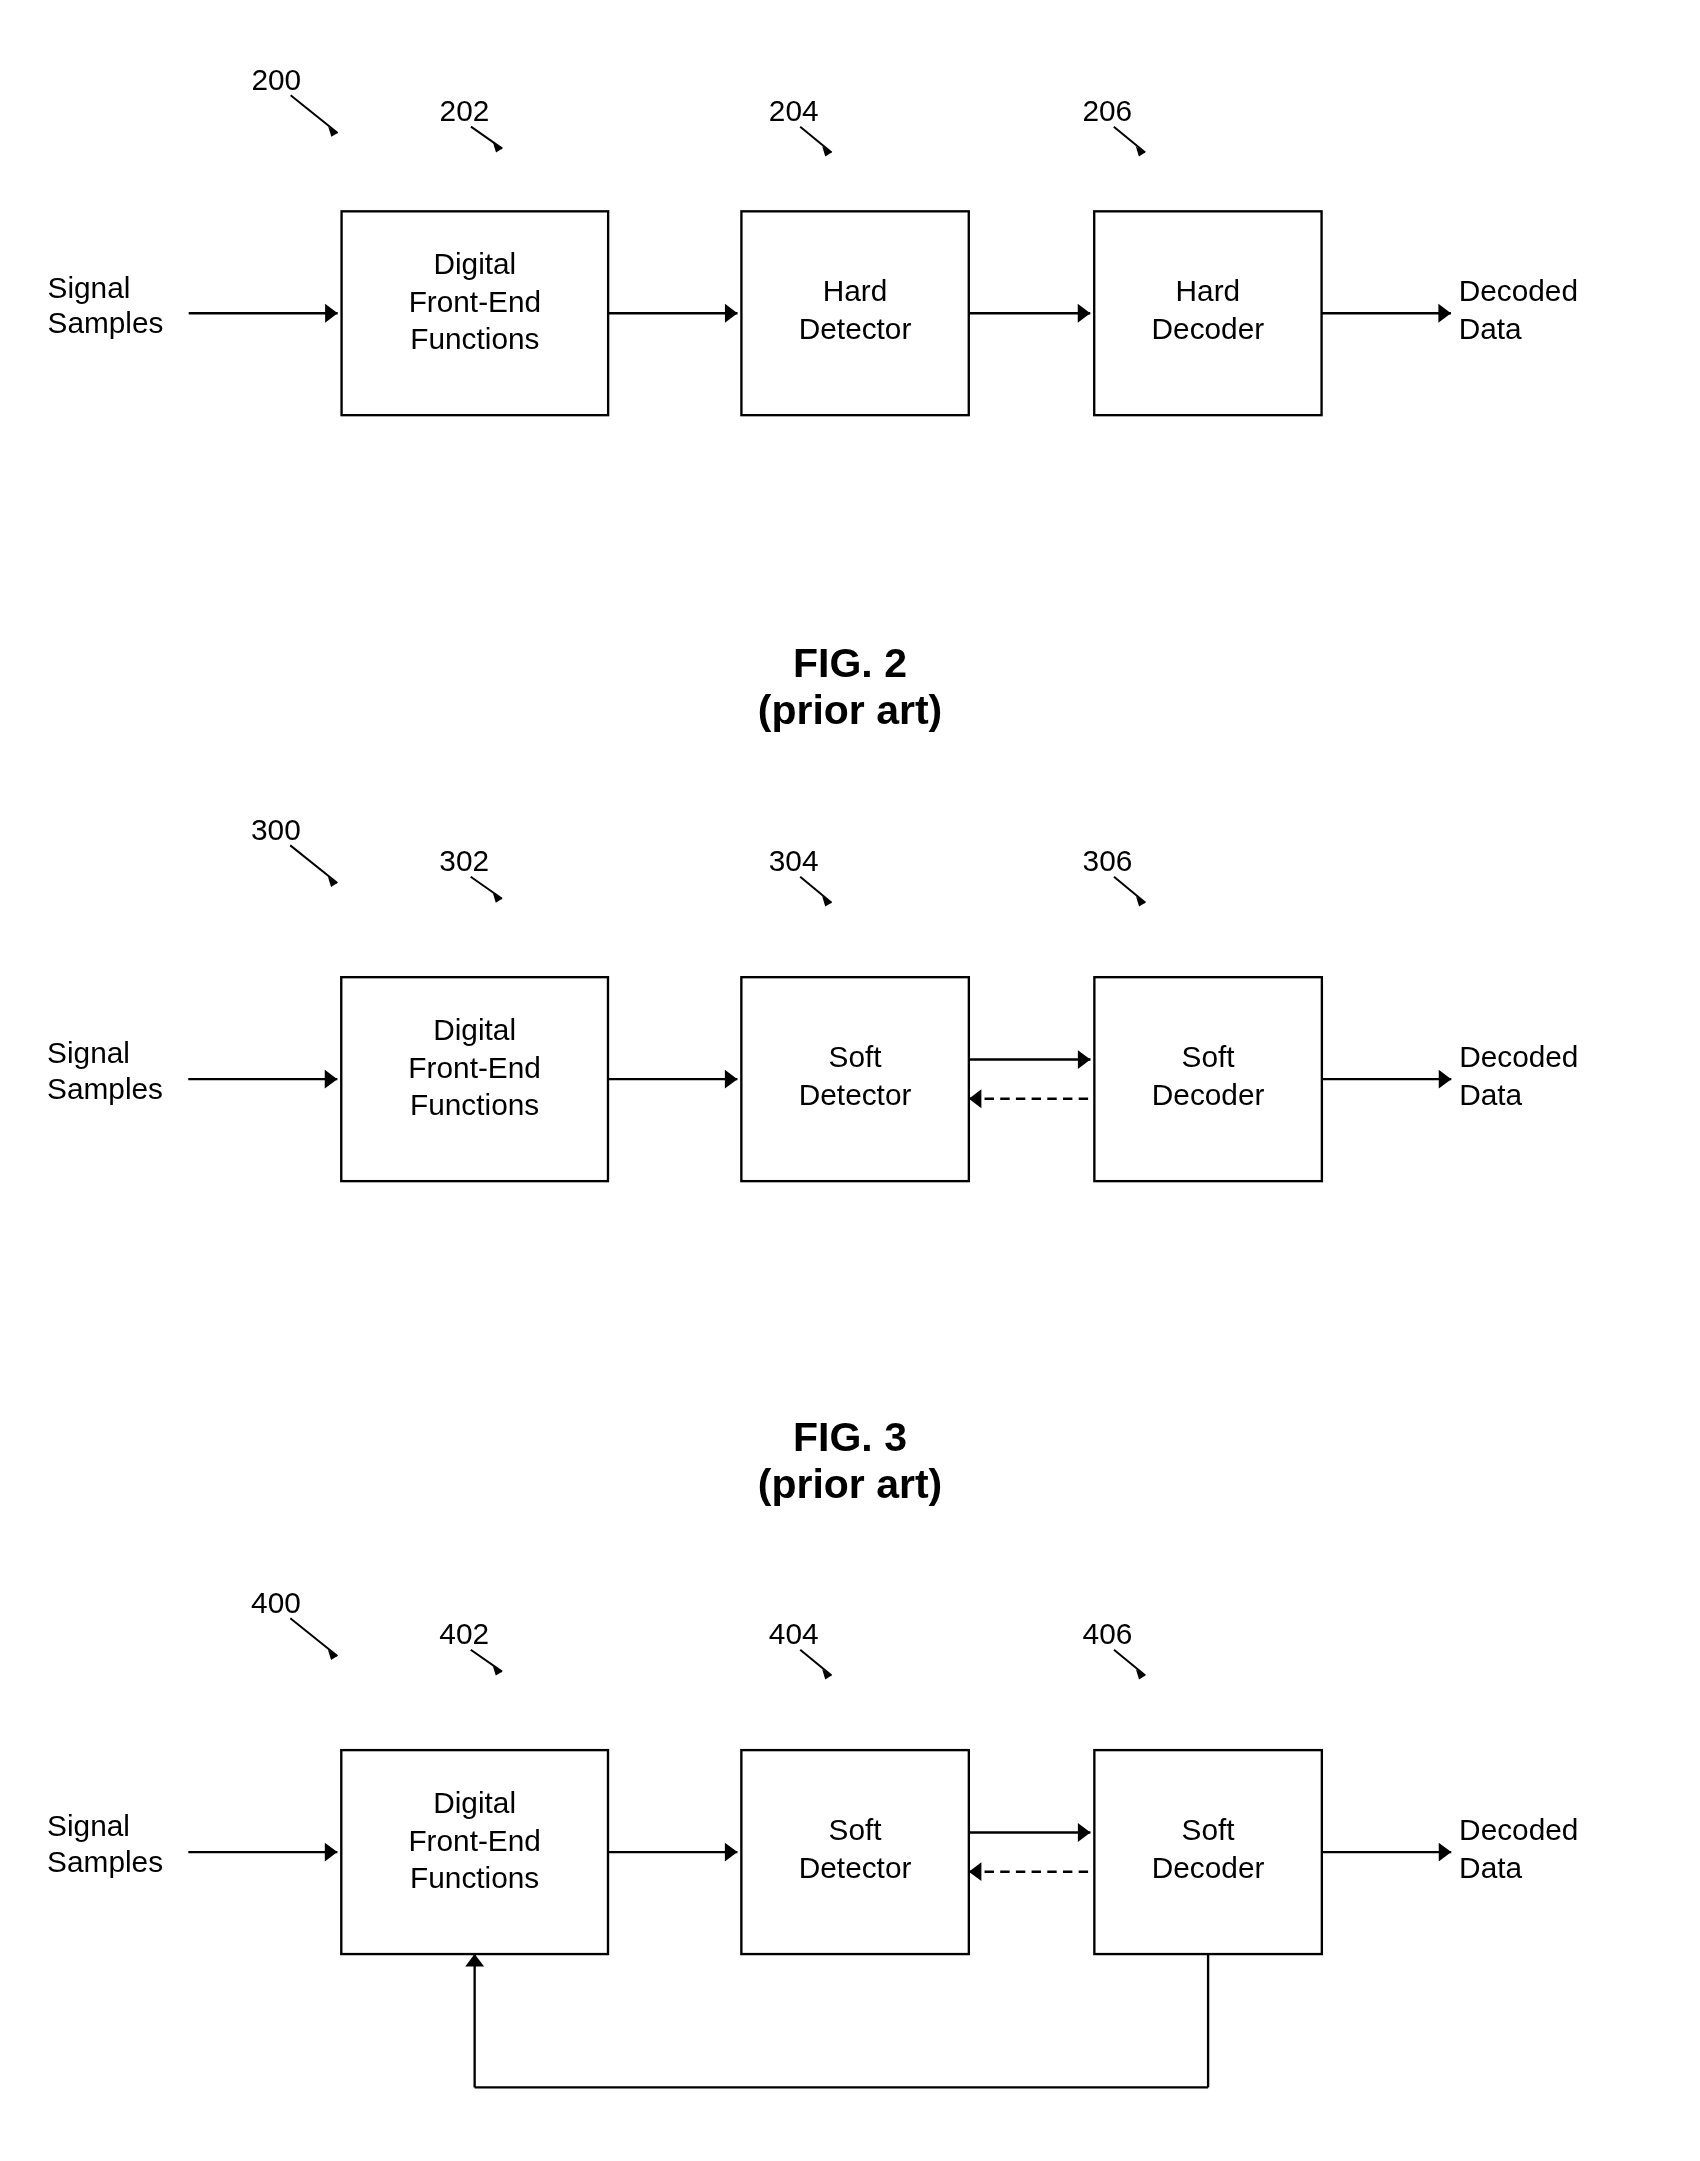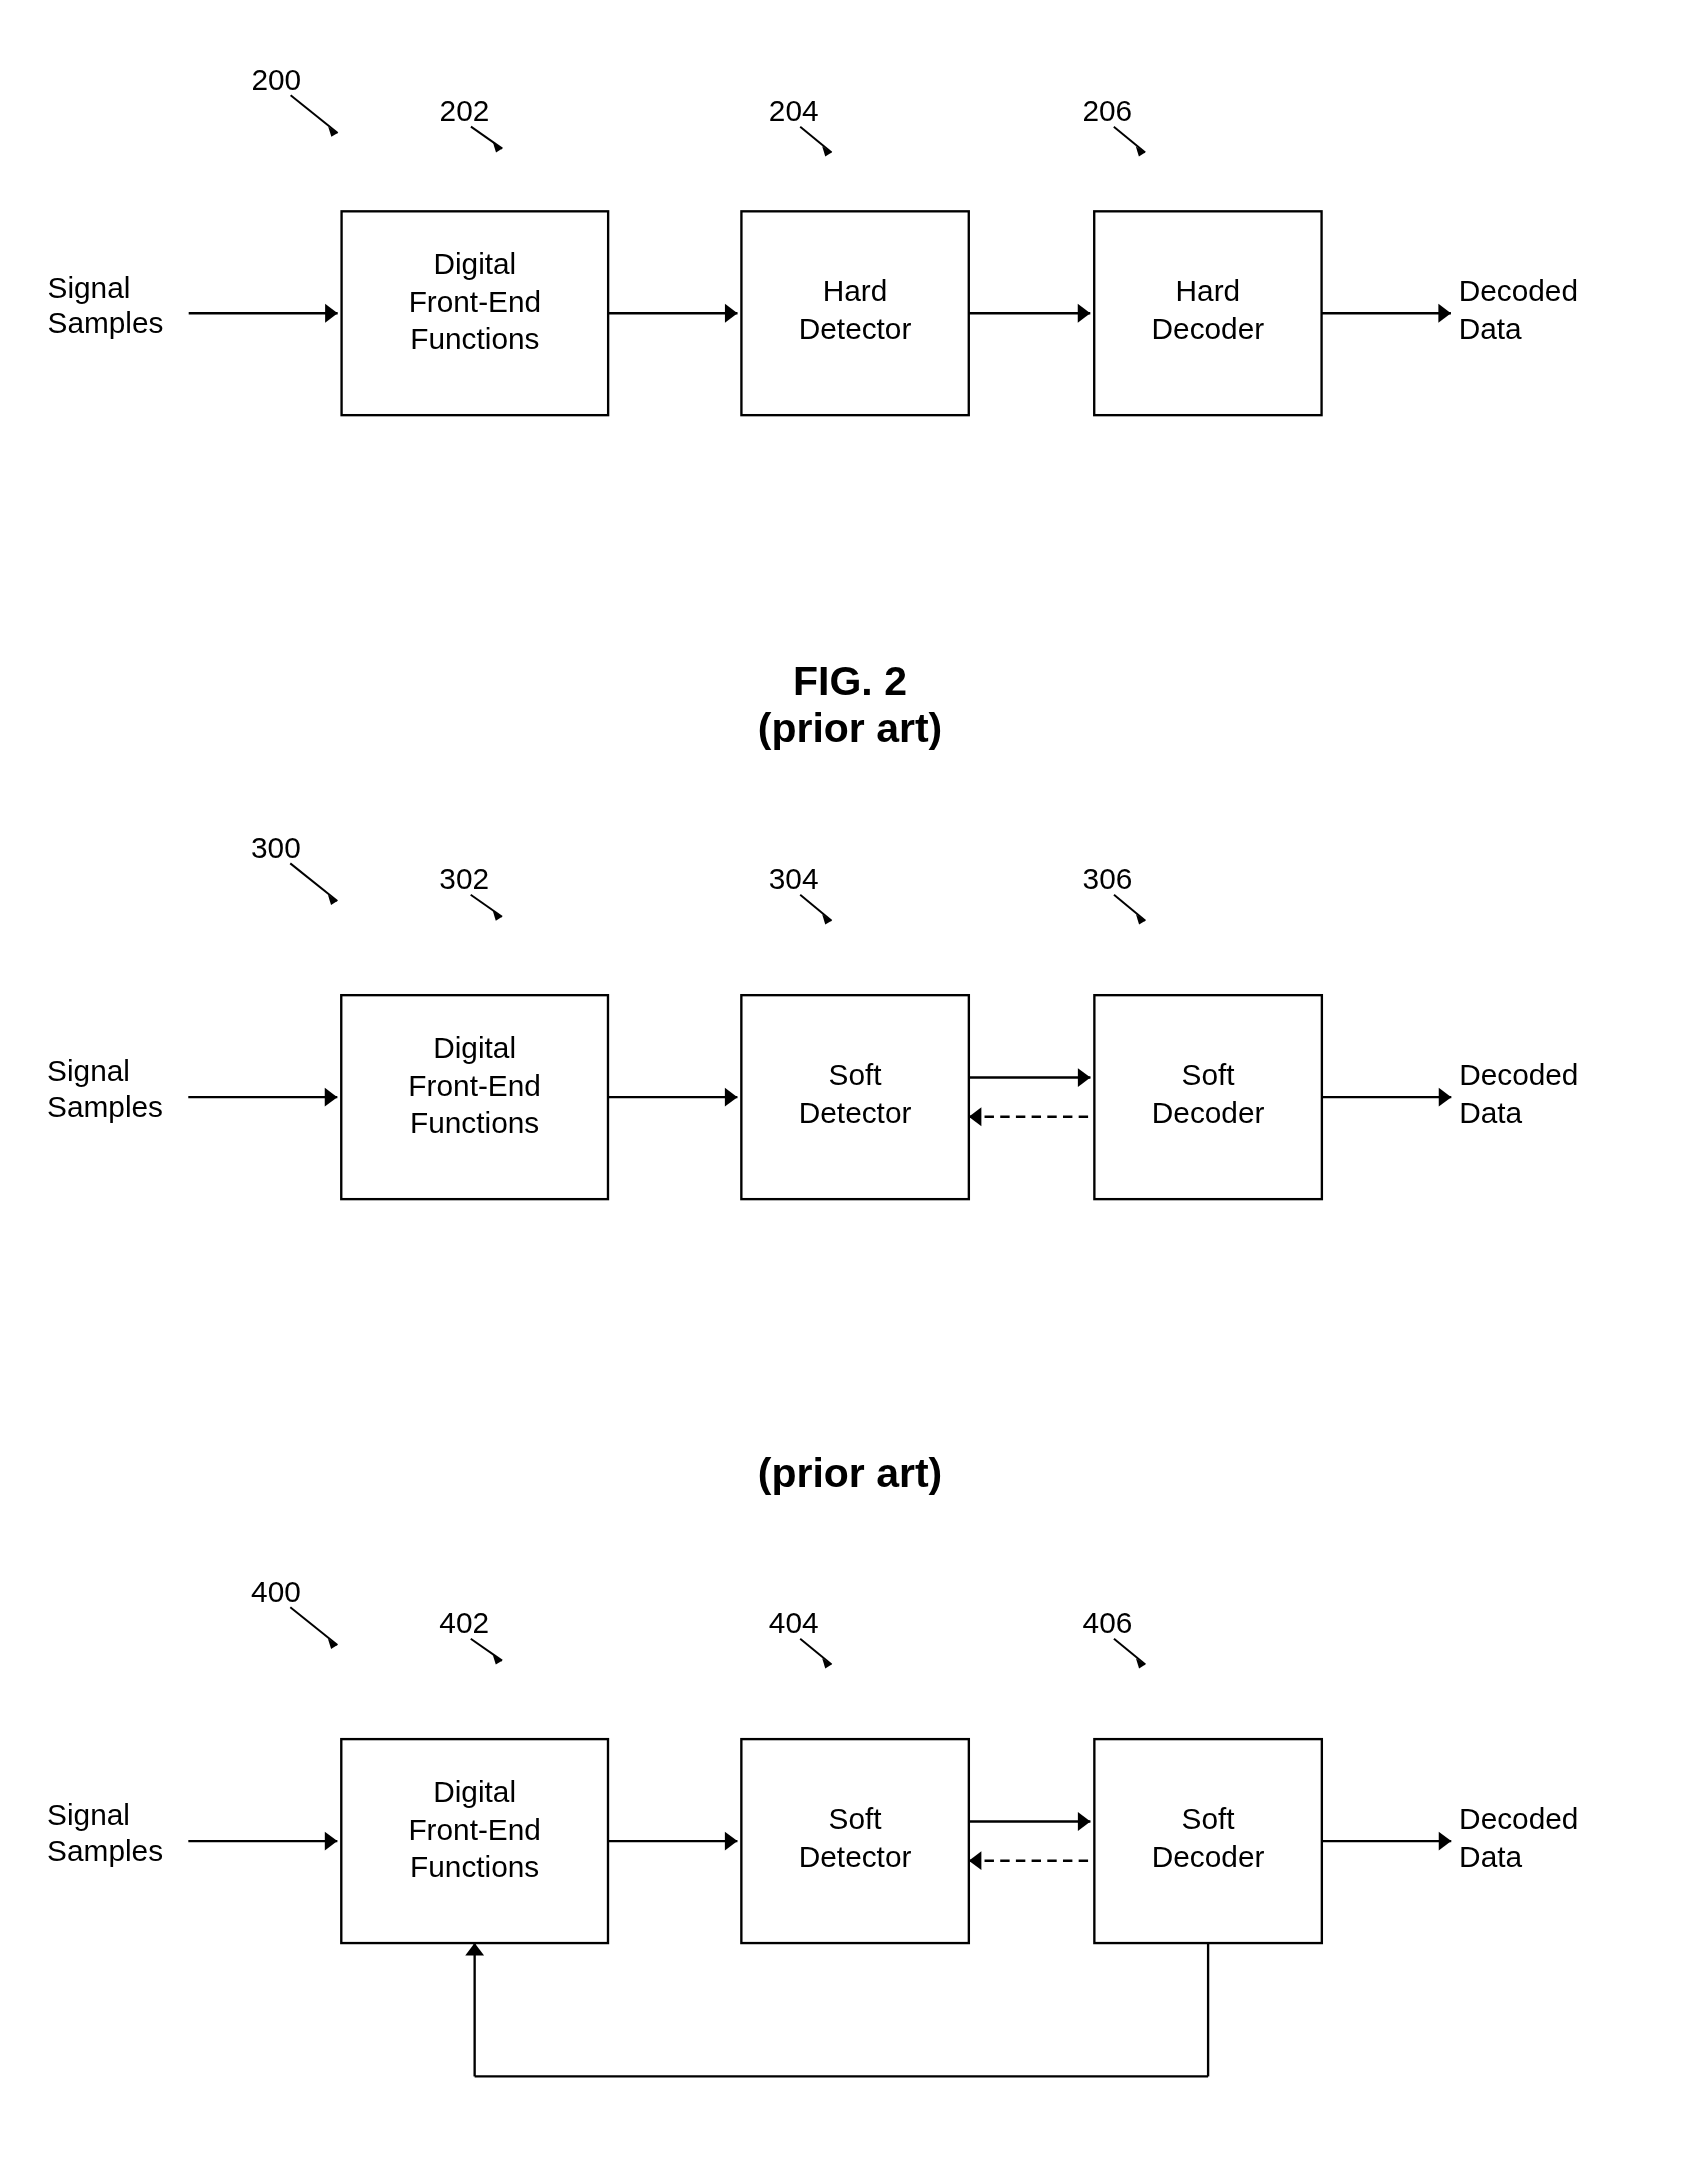--- a/index.html
+++ b/index.html
@@ -14,21 +14,21 @@
     svg.diagram-svg {
       display: block;
       margin: 0 auto;
     }
     .fig-wrapper {
       position: relative;
       padding: 31px 0 15.7px 0;
     }
     .caption-area {
       text-align: center;
-      margin-top: 39px;
+      margin-top: 21px;
     }
     .caption-area p {
       font-size: 41px;
       font-weight: bold;
     }
   </style>
 </head>
 <body>
 
 <div class="fig-wrapper">
@@ -136,20 +136,21 @@
     <text x="1540" y="413" font-size="38" font-family="Arial" text-anchor="middle">Decoder</text>
 
     <line x1="1685" y1="380" x2="1850" y2="380" stroke="#000" stroke-width="3"></line>
     <polygon points="1850,380 1834,368 1834,392" fill="#000"></polygon>
 
     <text x="1860" y="365" font-size="38" font-family="Arial">Decoded</text>
     <text x="1860" y="413" font-size="38" font-family="Arial">Data</text>
   </svg>
 
   <div class="caption-area">
+    <p>FIG. 3</p>
     <p>(prior art)</p>
   </div>
 </div>
 
 <div class="fig-wrapper">
   <svg class="diagram-svg" width="1700" height="706" viewBox="0 0 2167 900">
 
     <text x="320" y="75" font-size="38" font-family="Arial">400</text>
     <line x1="370" y1="82" x2="430" y2="130" stroke="#000" stroke-width="2.5"></line>
     <polygon points="430,130 418,122 422,135" fill="#000"></polygon>

